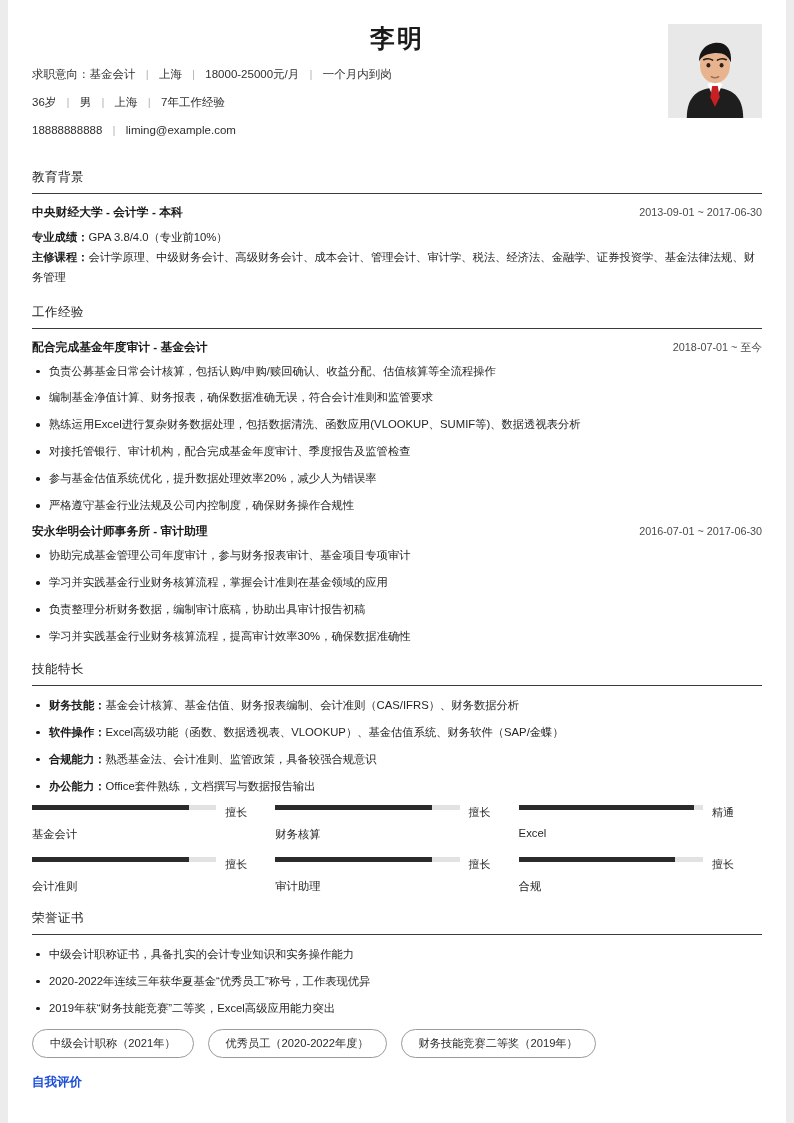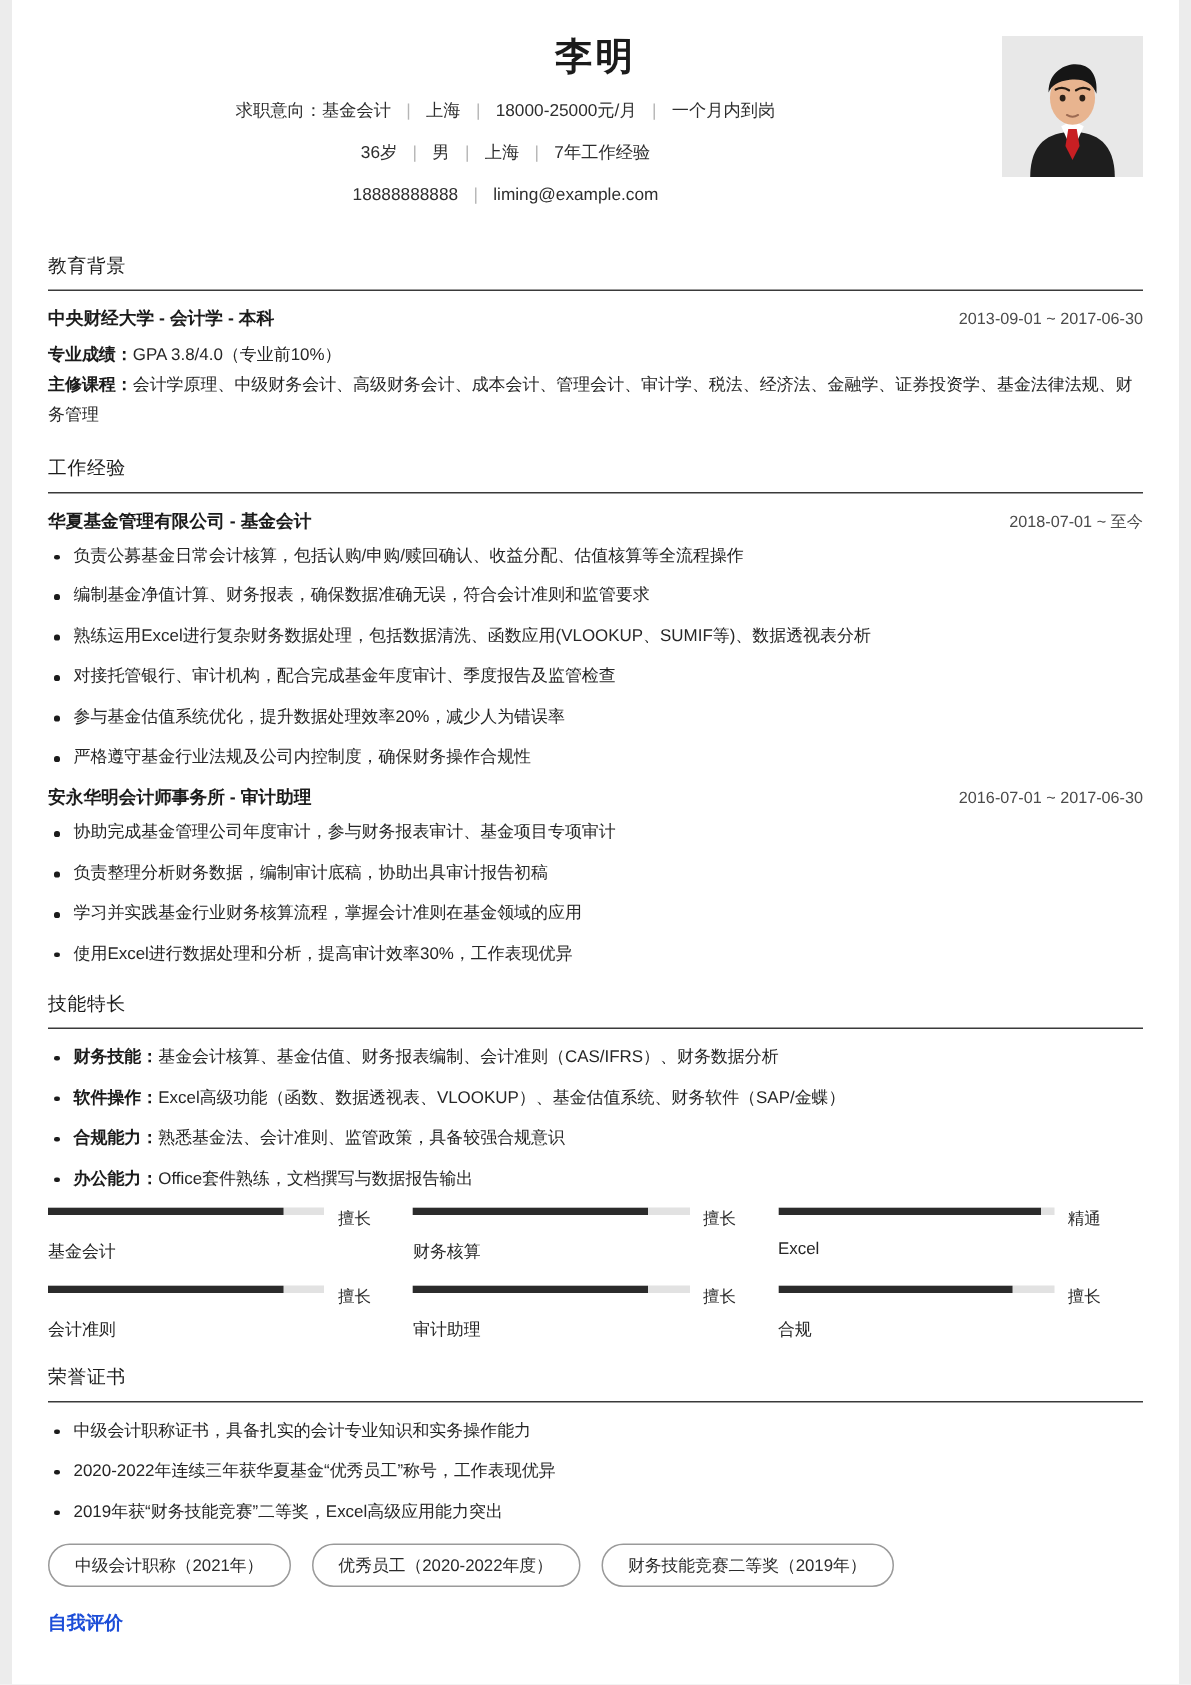--- a/index.html
+++ b/index.html
@@ -19,21 +19,21 @@
     border-right:8px solid #ececec;
   }
 
   
   .header { position:relative; padding:22px 0 14px; min-height:130px; }
   .name {
     text-align:center; font-size:25px; font-weight:bold;
     color:#1b1b1b; letter-spacing:2px; line-height:1.3;
   }
   .meta-line {
-    text-align:center; font-size:11.5px; color:#2e2e2e;
+    font-size:11.5px; color:#2e2e2e;
     margin-top:11px; padding-right:120px; line-height:1.5;
   }
   .meta-line .sep { color:#b5b5b5; padding:0 7px; font-weight:300; }
   .avatar {
     position:absolute; right:0; top:24px;
     width:94px; height:94px;
     background:#e8e8e8;
     overflow:hidden;
   }
   .avatar svg { display:block; width:100%; height:100%; }
@@ -161,43 +161,43 @@
       </div>
     </div>
   </div>
 
   <div class="section">
     <div class="section-title">工作经验</div>
     <div class="section-rule"></div>
 
     <div class="work-entry">
       <div class="entry-head">
-        <span class="entry-title">华夏基金管理有限公司 - 基金会计</span>
+        <span class="entry-title">配合完成基金年度审计 - 基金会计</span>
         <span class="entry-date">2018-07-01 ~ 至今</span>
       </div>
       <ul class="bullets">
         <li>负责公募基金日常会计核算，包括认购/申购/赎回确认、收益分配、估值核算等全流程操作</li>
         <li>编制基金净值计算、财务报表，确保数据准确无误，符合会计准则和监管要求</li>
         <li>熟练运用Excel进行复杂财务数据处理，包括数据清洗、函数应用(VLOOKUP、SUMIF等)、数据透视表分析</li>
         <li>对接托管银行、审计机构，配合完成基金年度审计、季度报告及监管检查</li>
         <li>参与基金估值系统优化，提升数据处理效率20%，减少人为错误率</li>
         <li>严格遵守基金行业法规及公司内控制度，确保财务操作合规性</li>
       </ul>
     </div>
 
     <div class="work-entry">
       <div class="entry-head">
         <span class="entry-title">安永华明会计师事务所 - 审计助理</span>
         <span class="entry-date">2016-07-01 ~ 2017-06-30</span>
       </div>
       <ul class="bullets">
         <li>协助完成基金管理公司年度审计，参与财务报表审计、基金项目专项审计</li>
+        <li>学习并实践基金行业财务核算流程，掌握会计准则在基金领域的应用</li>
         <li>负责整理分析财务数据，编制审计底稿，协助出具审计报告初稿</li>
-        <li>学习并实践基金行业财务核算流程，掌握会计准则在基金领域的应用</li>
-        <li>使用Excel进行数据处理和分析，提高审计效率30%，工作表现优异</li>
+        <li>学习并实践基金行业财务核算流程，提高审计效率30%，确保数据准确性</li>
       </ul>
     </div>
   </div>
 
   <div class="section">
     <div class="section-title">技能特长</div>
     <div class="section-rule"></div>
 
     <ul class="bullets">
       <li>

